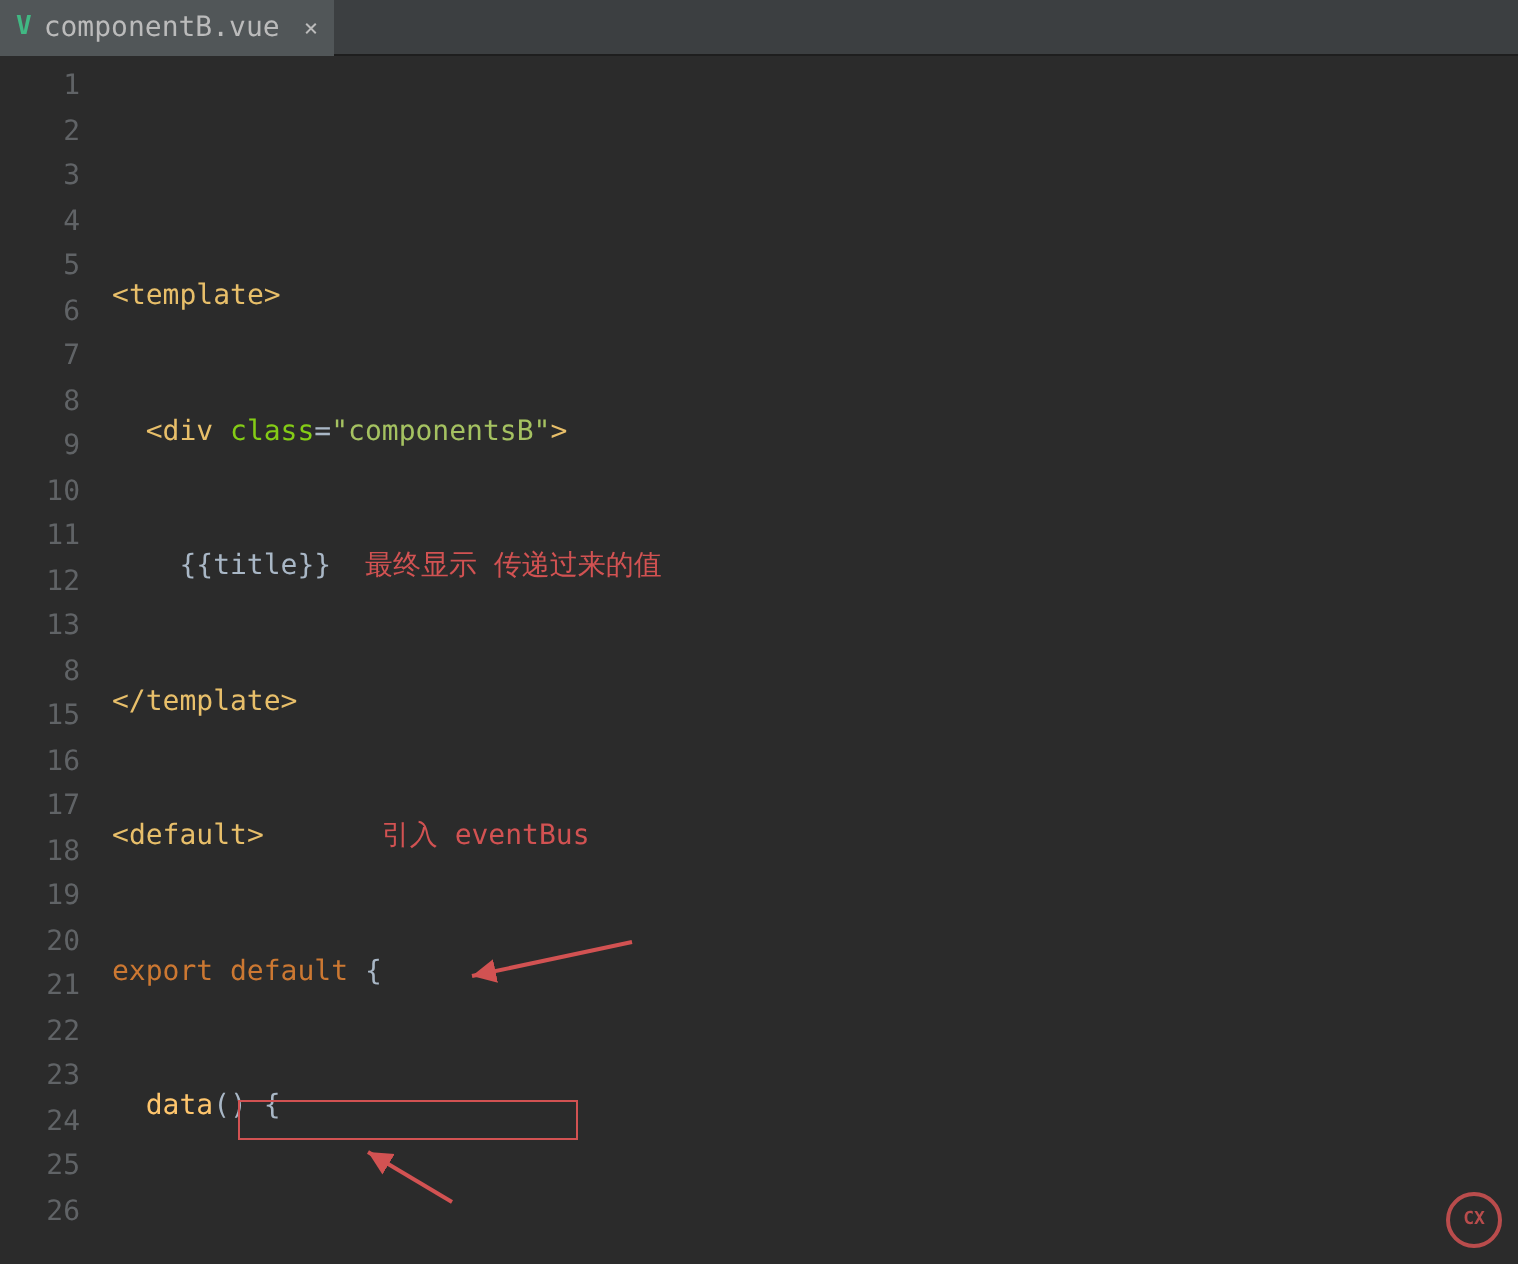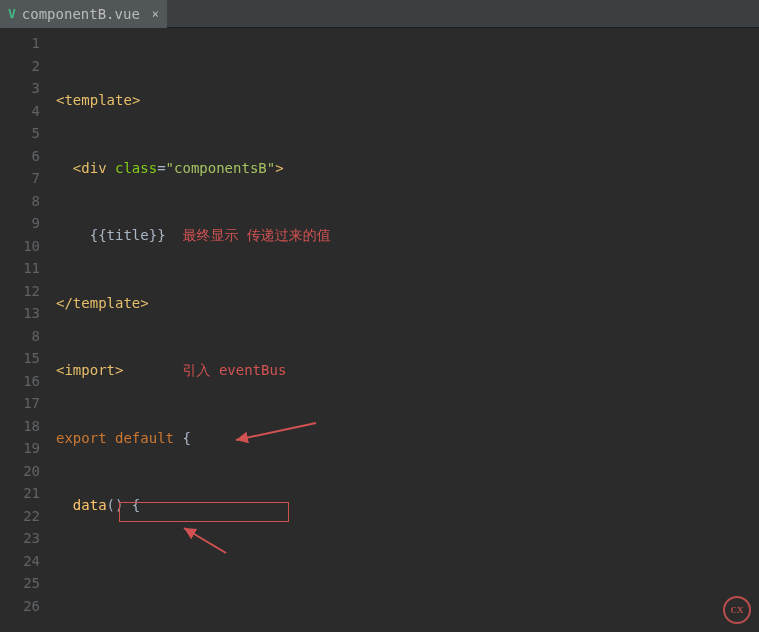--- a/index.html
+++ b/index.html
@@ -53,20 +53,21 @@
       padding-top: 4px;
       line-height: 22.5px;
       user-select: none;
     }
     .code {
       flex: 1;
       padding-top: 16px;
       line-height: 22.5px;
       white-space: pre;
       position: relative;
+      margin-top: 48px;
     }
     .line { height: 22.5px; }
     .c-tag { color: #e8bf6a; }
     .c-punc { color: #a9b7c6; }
     .c-attr { color: #84cc16; }
     .c-str { color: #a5c261; }
     .c-kw { color: #cc7832; }
     .c-fn { color: #ffc66d; }
     .c-anno { color: #d25252; }
     @keyframes blink { 50% { opacity: 0; } }
@@ -81,21 +82,20 @@
       pointer-events: none;
     }
     .watermark {
       position: absolute;
       right: 8px;
       bottom: 8px;
       display: flex;
       align-items: center;
       gap: 14px;
       opacity: 0.85;
-      font-family: Liberation Serif, serif;
     }
     .watermark .circle {
       width: 28px;
       height: 28px;
       border-radius: 50%;
       border: 2px solid #d25252;
       display: flex;
       align-items: center;
       justify-content: center;
       color: #d25252;
@@ -151,21 +151,21 @@
     <div class="line">23</div>
     <div class="line">24</div>
     <div class="line">25</div>
     <div class="line">26</div>
   </div>
   <div class="code">
     <div class="line"><span class="c-tag">&lt;</span><span class="c-tag">template</span><span class="c-tag">&gt;</span></div>
     <div class="line"><span class="c-tag">  &lt;</span><span class="c-tag">div </span><span class="c-attr">class</span><span class="c-punc">=</span><span class="c-str">"componentsB"</span><span class="c-tag">&gt;</span></div>
     <div class="line"><span class="c-punc">    {{title}}  </span><span class="c-anno">最终显示 传递过来的值</span></div>
     <div class="line"><span class="c-tag">&lt;/</span><span class="c-tag">template</span><span class="c-tag">&gt;</span></div>
-    <div class="line"><span class="c-tag">&lt;</span><span class="c-tag">import</span><span class="c-tag">&gt;</span><span class="c-anno">       引入 eventBus</span></div>
+    <div class="line"><span class="c-tag">&lt;</span><span class="c-tag">default</span><span class="c-tag">&gt;</span><span class="c-anno">       引入 eventBus</span></div>
     <div class="line"><span class="c-kw">export default </span><span class="c-punc">{</span></div>
     <div class="line"><span>  </span><span class="c-fn">data</span><span class="c-punc">() {</span></div>
     
     
     
     
     
     
     
     

